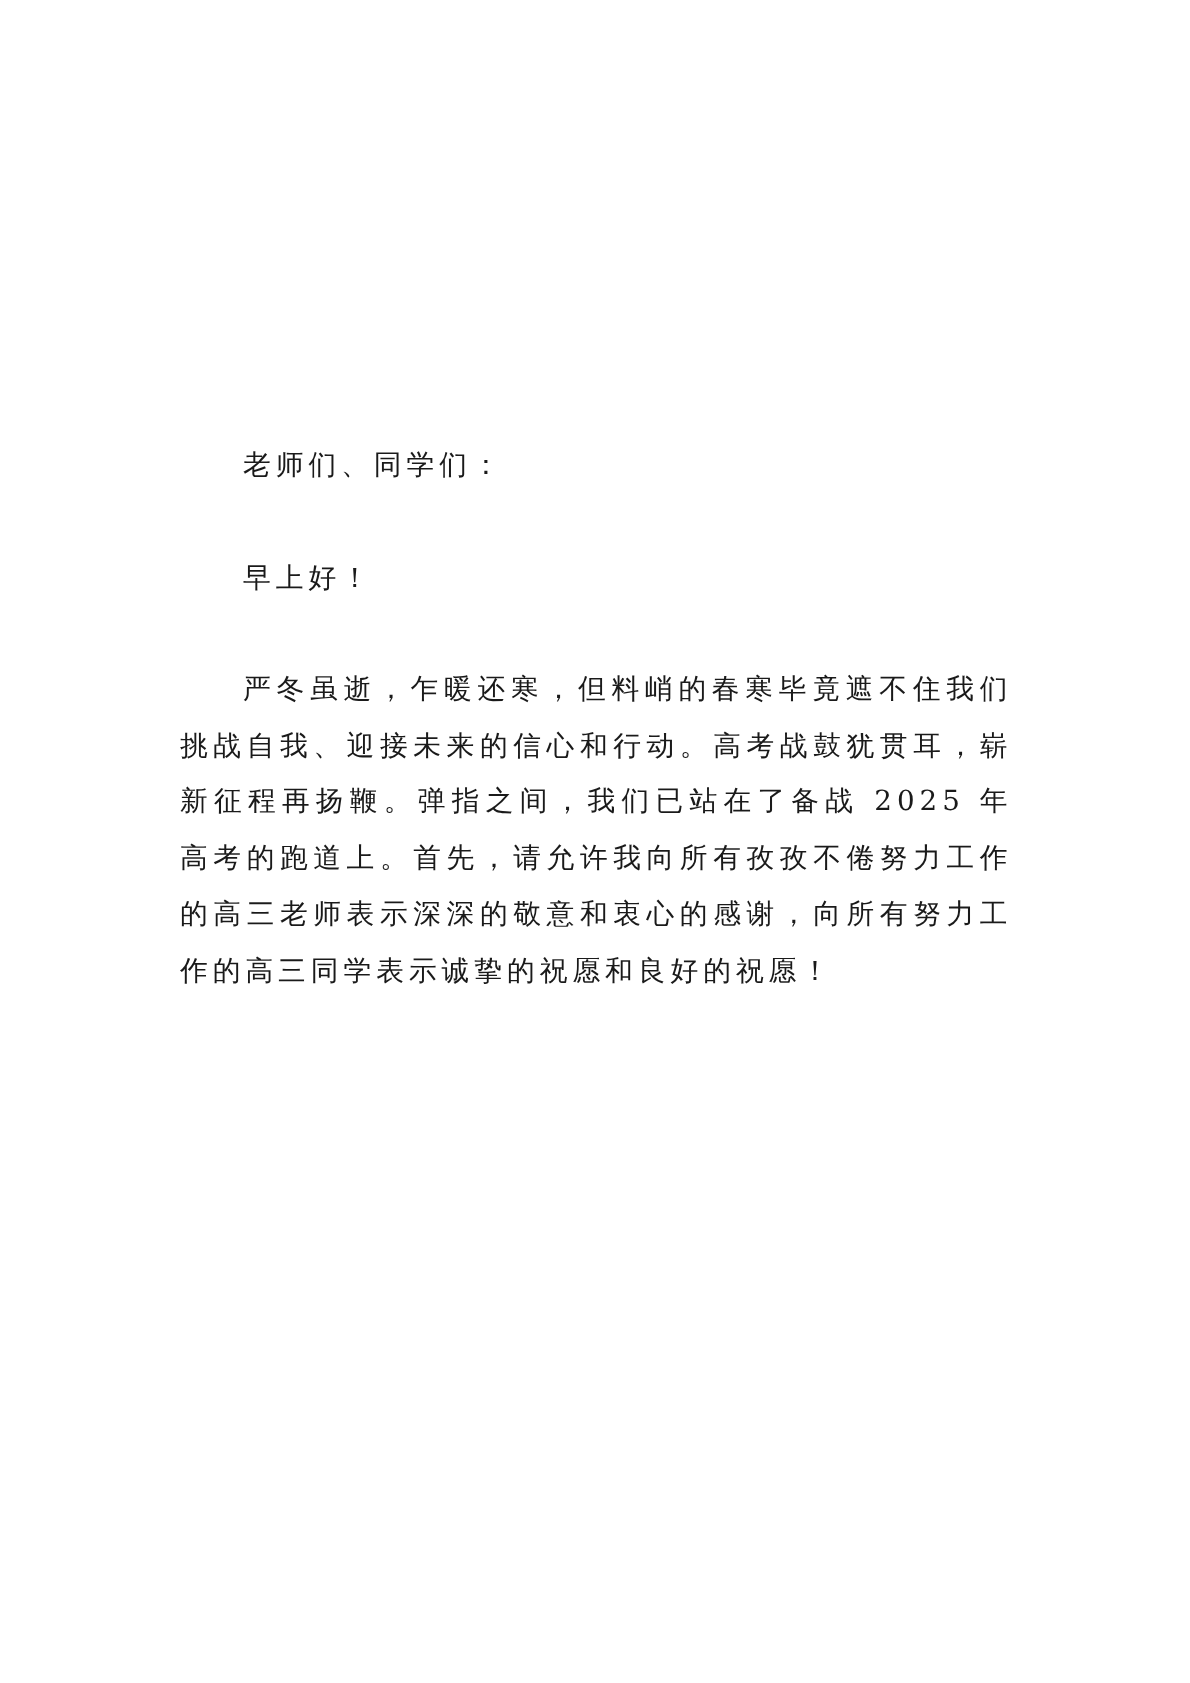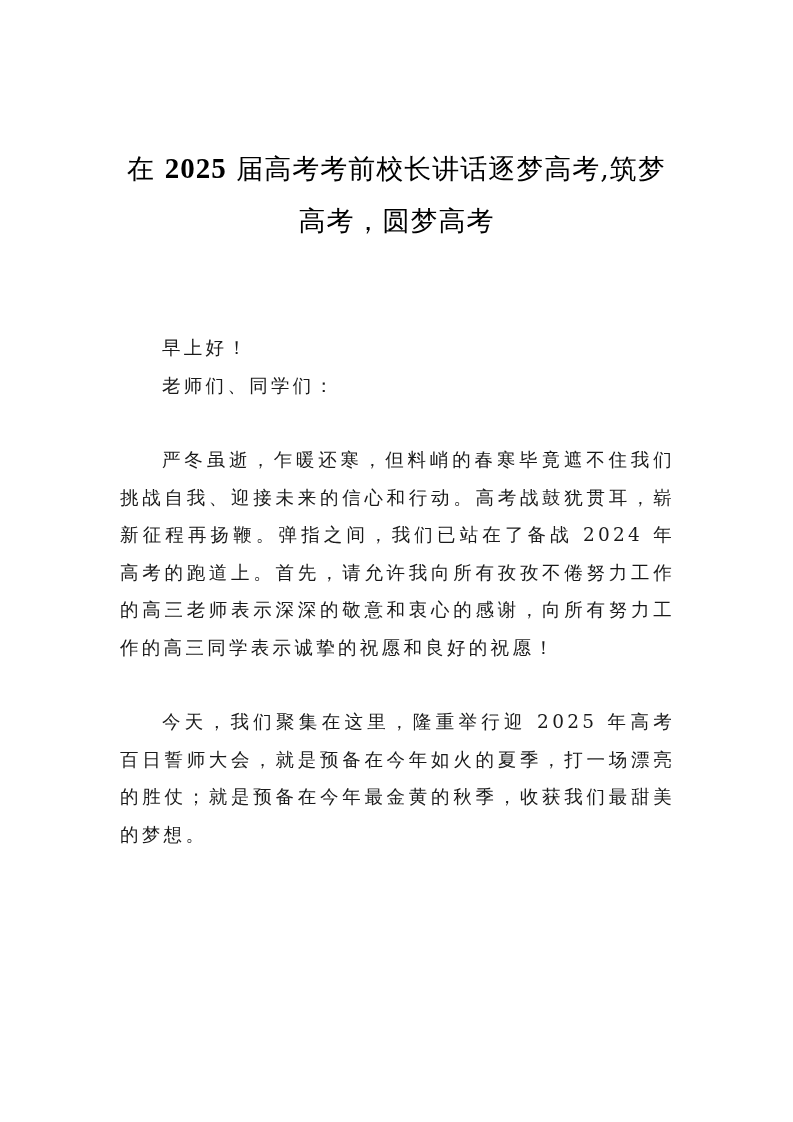--- a/index.html
+++ b/index.html
@@ -22,24 +22,19 @@
     text-align: justify; color: #1a1a1a;
   }
   .para { margin: 0; text-indent: 42px; }
   .para.gap { margin-top: 37px; }
   .para.salute { text-indent: 42px; }
 </style>
 </head>
 <body>
 
 <div class="page">
-  <h1 class="title">
-    <span class="line"><span>在 </span><b>2025</b><span> 届高考考前校长讲话逐梦高考,筑梦</span></span>
-    <span class="line">高考，圆梦高考</span>
-  </h1>
 
   <div class="body">
+    <p class="para salute">老师们、同学们：</p>
     <p class="para gap">早上好！</p>
-    <p class="para salute">老师们、同学们：</p>
-    <p class="para gap">严冬虽逝，乍暖还寒，但料峭的春寒毕竟遮不住我们挑战自我、迎接未来的信心和行动。高考战鼓犹贯耳，崭新征程再扬鞭。弹指之间，我们已站在了备战 2024 年高考的跑道上。首先，请允许我向所有孜孜不倦努力工作的高三老师表示深深的敬意和衷心的感谢，向所有努力工作的高三同学表示诚挚的祝愿和良好的祝愿！</p>
-    <p class="para gap">今天，我们聚集在这里，隆重举行迎 2025 年高考百日誓师大会，就是预备在今年如火的夏季，打一场漂亮的胜仗；就是预备在今年最金黄的秋季，收获我们最甜美的梦想。</p>
+    <p class="para gap">严冬虽逝，乍暖还寒，但料峭的春寒毕竟遮不住我们挑战自我、迎接未来的信心和行动。高考战鼓犹贯耳，崭新征程再扬鞭。弹指之间，我们已站在了备战 2025 年高考的跑道上。首先，请允许我向所有孜孜不倦努力工作的高三老师表示深深的敬意和衷心的感谢，向所有努力工作的高三同学表示诚挚的祝愿和良好的祝愿！</p>
   </div>
 </div>
 
 </body></html>

